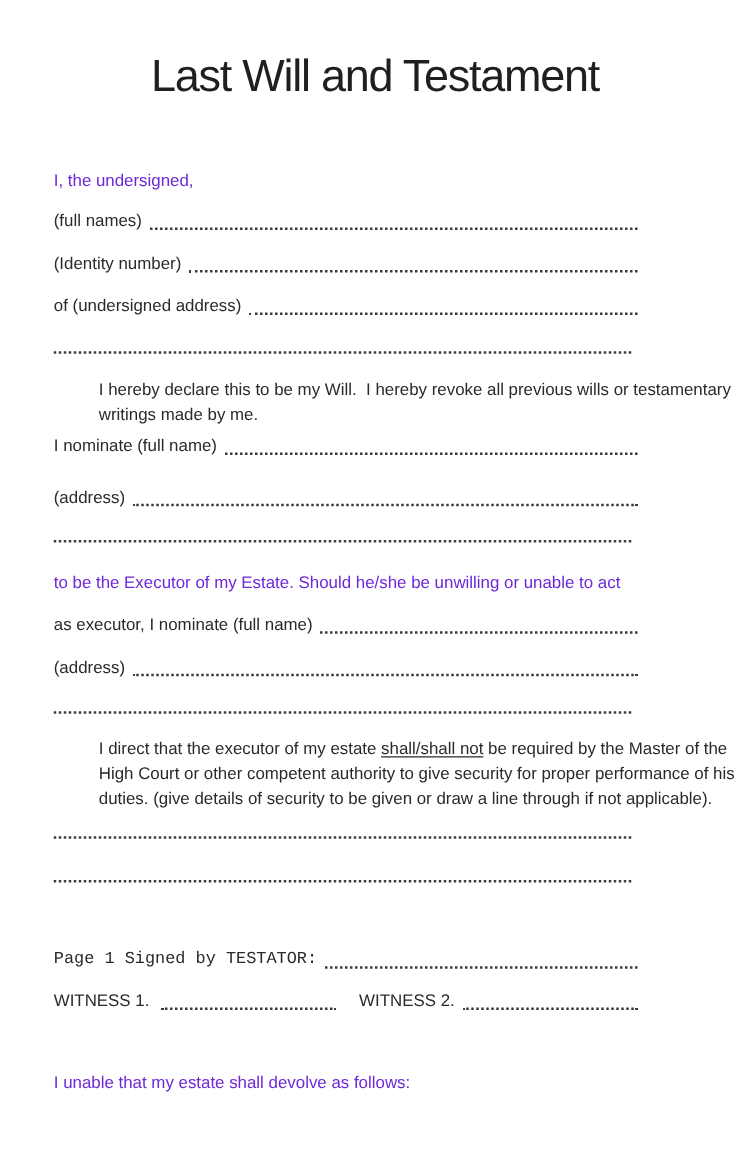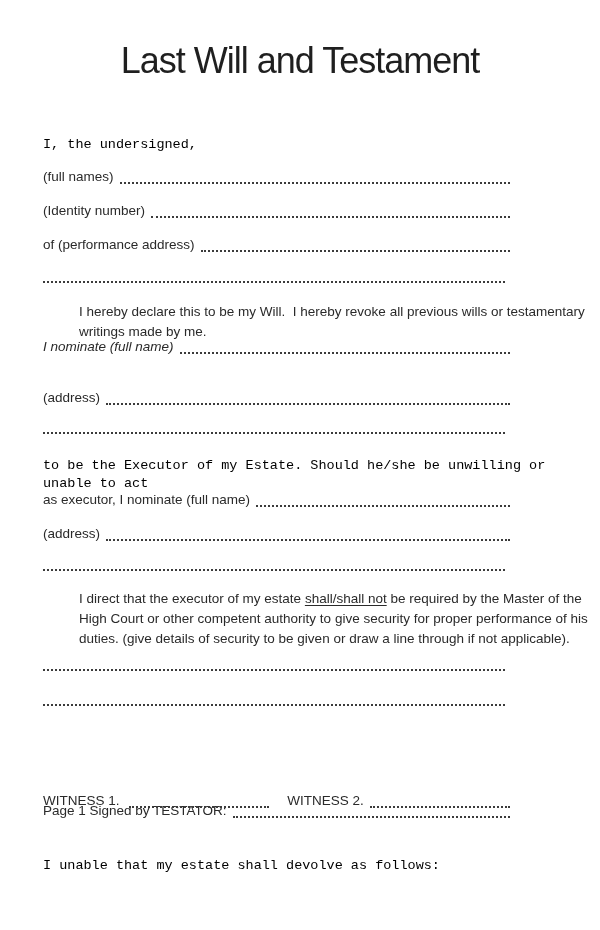--- a/index.html
+++ b/index.html
@@ -25,23 +25,22 @@
     font-size: 36px;
     line-height: 42px;
     letter-spacing: -1px;
     color: #1f1f1f;
     font-weight: 400;
     white-space: pre;
   }
   .bodytext {
     font-size: 13.5px;
     line-height: 18px;
-    color: #000000;
+    color: #6d28d9;
     white-space: pre-wrap;
-    font-family: Liberation Mono, monospace;
   }
   .para {
     font-size: 13.5px;
     line-height: 20px;
     color: #2a2a2a;
   }
   .para .pline { display: block; white-space: pre; margin-left: 36px; }
   .fieldrow {
     display: flex;
     left: 43px;
@@ -83,32 +82,32 @@
     <span class="lbl">(full names)</span>
     <span class="dotfill"></span>
   </div>
 
   <div class="abs fieldrow" style="top:202px;">
     <span class="lbl">(Identity number)</span>
     <span class="dotfill"></span>
   </div>
 
   <div class="abs fieldrow" style="top:236px;">
-    <span class="lbl">of (performance address)</span>
+    <span class="lbl">of (undersigned address)</span>
     <span class="dotfill"></span>
   </div>
 
   <div class="abs dotline" style="top:281px;"></div>
 
   <div class="abs para" style="top:302px; left:43px;">
     <span class="pline">I hereby declare this to be my Will.  I hereby revoke all previous wills or testamentary</span>
     <span class="pline">writings made by me.</span>
   </div>
 
-  <div class="abs fieldrow" style="top:338px;font-style:italic;">
+  <div class="abs fieldrow" style="top:348px;">
     <span class="lbl">I nominate (full name)</span>
     <span class="dotfill"></span>
   </div>
 
   <div class="abs fieldrow" style="top:389px;">
     <span class="lbl">(address)</span>
     <span class="dotfill"></span>
   </div>
 
   <div class="abs dotline" style="top:432px;"></div>
@@ -129,21 +128,21 @@
 
   <div class="abs para" style="top:589px; left:43px;">
     <span class="pline"><span>I direct that the executor of my estate </span><span class="uline">shall/shall not</span><span> be required by the Master of the</span></span>
     <span class="pline">High Court or other competent authority to give security for proper performance of his</span>
     <span class="pline">duties. (give details of security to be given or draw a line through if not applicable).</span>
   </div>
 
   <div class="abs dotline" style="top:669px;"></div>
   <div class="abs dotline" style="top:704px;"></div>
 
-  <div class="abs fieldrow" style="top:802px;">
+  <div class="abs fieldrow" style="top:759px;font-family:Liberation Mono, monospace;">
     <span class="lbl">Page 1 Signed by TESTATOR:</span>
     <span class="dotfill"></span>
   </div>
 
   <div class="abs fieldrow" style="top:792px;">
     <span class="lbl">WITNESS 1. </span>
     <span class="dotfill fixed" style="width:140px;"></span>
     <span class="lbl" style="margin-left:18px;">WITNESS 2.</span>
     <span class="dotfill"></span>
   </div>

